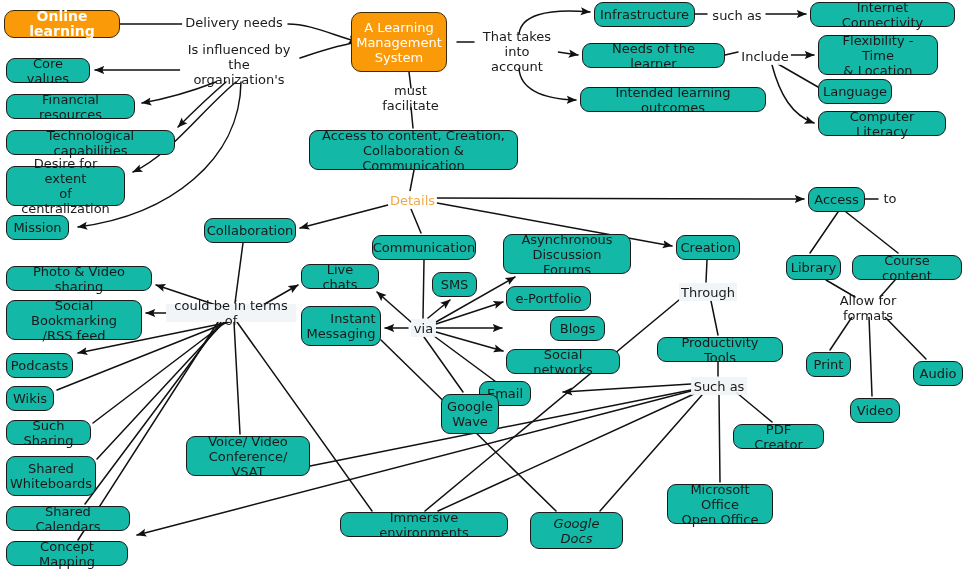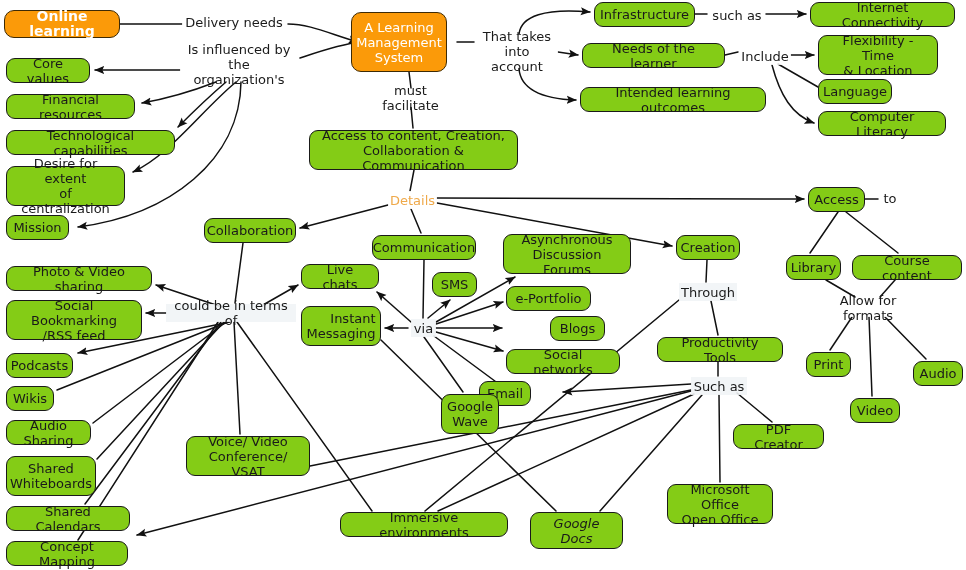--- a/index.html
+++ b/index.html
@@ -26,21 +26,21 @@
   }
   .node {
     position: absolute;
     box-sizing: border-box;
     display: flex;
     align-items: center;
     justify-content: center;
     text-align: center;
     border: 1.4px solid #1a1a1a;
     border-radius: 9px;
-    background: #84cc16;
+    background: #14b8a6;
     color: #1a1a1a;
     font-size: 13px;
     line-height: 15px;
     padding: 3px 7px;
     white-space: pre-line;
     z-index: 5;
   }
   .node.accent {
     background: #fb9a09;
     border: 1.6px solid #3d2a05;
@@ -193,21 +193,21 @@
       <div class="node" style="left: 506px; top: 349px; width: 114px; height: 25px;">Social networks</div>
       <div class="node" style="left: 6px; top: 353px; width: 67px; height: 25px;">Podcasts</div>
       <div class="node" style="left: 657px; top: 337px; width: 126px; height: 25px;">Productivity Tools</div>
       <div class="node" style="left: 806px; top: 352px; width: 45px; height: 25px;">Print</div>
       <div class="node" style="left: 913px; top: 361px; width: 50px; height: 25px;">Audio</div>
       <div class="node" style="left: 479px; top: 381px; width: 52px; height: 25px;">Email</div>
       <div class="node" style="left: 6px; top: 386px; width: 48px; height: 25px;">Wikis</div>
       <div class="node" style="left: 441px; top: 394px; width: 58px; height: 40px;">Google
 Wave</div>
       <div class="node" style="left: 850px; top: 398px; width: 50px; height: 25px;">Video</div>
-      <div class="node" style="left: 6px; top: 420px; width: 85px; height: 25px;">Audio Sharing</div>
+      <div class="node" style="left: 6px; top: 420px; width: 85px; height: 25px;">Such Sharing</div>
       <div class="node" style="left: 733px; top: 424px; width: 91px; height: 25px;">PDF Creator</div>
       <div class="node" style="left: 186px; top: 436px; width: 124px; height: 40px;">Voice/ Video
 Conference/ VSAT</div>
       <div class="node" style="left: 6px; top: 456px; width: 90px; height: 40px;">Shared
 Whiteboards</div>
       <div class="node" style="left: 667px; top: 484px; width: 106px; height: 40px;">Microsoft Office
 Open Office</div>
       <div class="node" style="left: 6px; top: 506px; width: 124px; height: 25px;">Shared Calendars</div>
       <div class="node" style="left: 340px; top: 512px; width: 168px; height: 25px;">Immersive environments</div>
       <div class="node" style="left: 530px; top: 512px; width: 93px; height: 37px; font-style: italic;">Google Docs</div>

